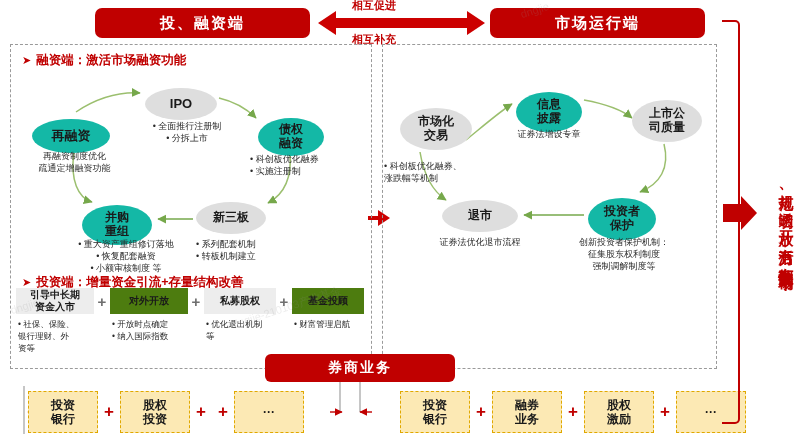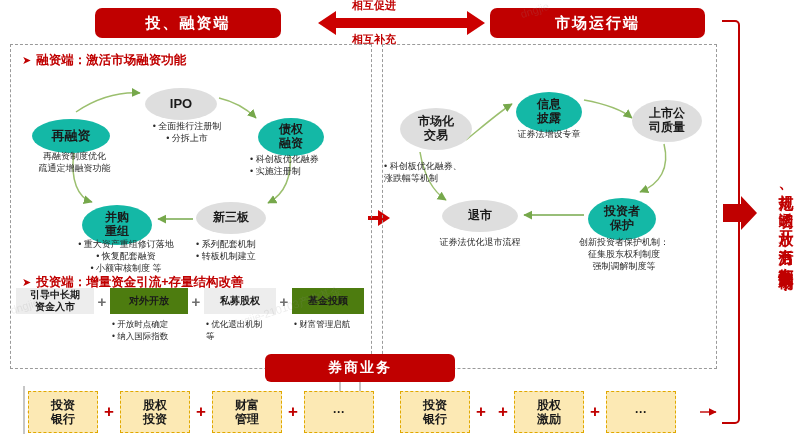--- a/index.html
+++ b/index.html
@@ -9,21 +9,21 @@
     color:#231f20;
   }
   .abs{position:absolute;}
   
   .redpill{
     position:absolute;background:#c00000;border-radius:7px;
     color:#ffffff;font-weight:bold;letter-spacing:2px;
     display:flex;align-items:center;justify-content:center;
     text-align:center;
   }
-  #title-left{left:95px;top:8px;width:186px;height:30px;font-size:15px;}
+  #title-left{left:95px;top:8px;width:215px;height:30px;font-size:15px;}
   #title-right{left:490px;top:8px;width:215px;height:30px;font-size:15px;}
   #broker-banner{left:265px;top:354px;width:190px;height:28px;font-size:14px;border-radius:6px;}
   .arrlabel{
     position:absolute;color:#c00000;font-weight:bold;font-size:11px;
     white-space:nowrap;
   }
   #lbl-promote{left:352px;top:-2px;}
   #lbl-supplement{left:352px;top:32px;}
   
   .panel{
@@ -201,20 +201,23 @@
 •  转板机制建立</div>
 
 <div class="heading" id="head-invest">
   <span class="mark">➤</span><span>投资端：增量资金引流+存量结构改善</span>
 </div>
 
 <div class="abs" id="inv-table">
   <div class="inv-col" style="width:78px">
     <div class="inv-head h-gray" style="white-space: pre-line;">引导中长期
 资金入市</div>
+    <div class="inv-body" style="white-space:pre-line">•  社保、保险、
+银行理财、外
+资等</div>
   </div>
   <div class="plus">+</div>
   <div class="inv-col" style="width:78px">
     <div class="inv-head h-peach" style="white-space: pre-line;">对外开放</div>
     <div class="inv-body" style="white-space:pre-line">•  开放时点确定
 •  纳入国际指数</div>
   </div>
   <div class="plus">+</div>
   <div class="inv-col" style="width:72px">
     <div class="inv-head h-gray" style="white-space: pre-line;">私募股权</div>
@@ -248,30 +251,30 @@
 
 <div class="redpill" id="broker-banner">券商业务</div>
 
 <div class="bizrow" id="biz-left">
   <div class="bizbox" style="white-space:pre-line">投资
 银行</div>
   <div class="bizplus">+</div>
   <div class="bizbox" style="white-space:pre-line">股权
 投资</div>
   <div class="bizplus">+</div>
-  <div class="bizbox" style="white-space:pre-line">财富
-管理</div>
   <div class="bizplus">+</div>
   <div class="bizbox" style="white-space:pre-line">···</div>
 </div>
 
 <div class="bizrow" id="biz-right">
   <div class="bizbox" style="white-space:pre-line">投资
 银行</div>
   <div class="bizplus">+</div>
+  <div class="bizbox" style="white-space:pre-line">融券
+业务</div>
   <div class="bizplus">+</div>
   <div class="bizbox" style="white-space:pre-line">股权
 激励</div>
   <div class="bizplus">+</div>
   <div class="bizbox" style="white-space:pre-line">···</div>
 </div>
 
 <div class="abs" id="bracket"></div>
 <div class="abs" id="slogan">规范、透明、开放、有活力、有韧性的资本市场</div>
 

